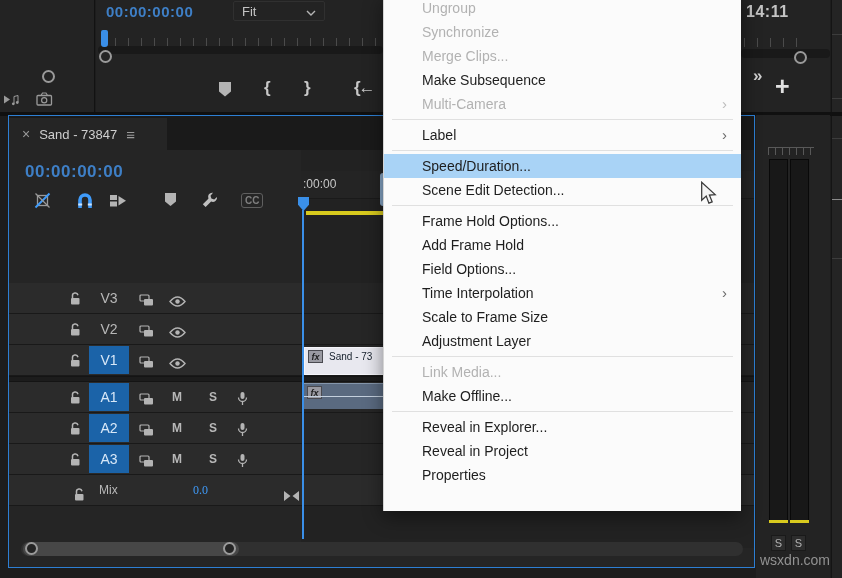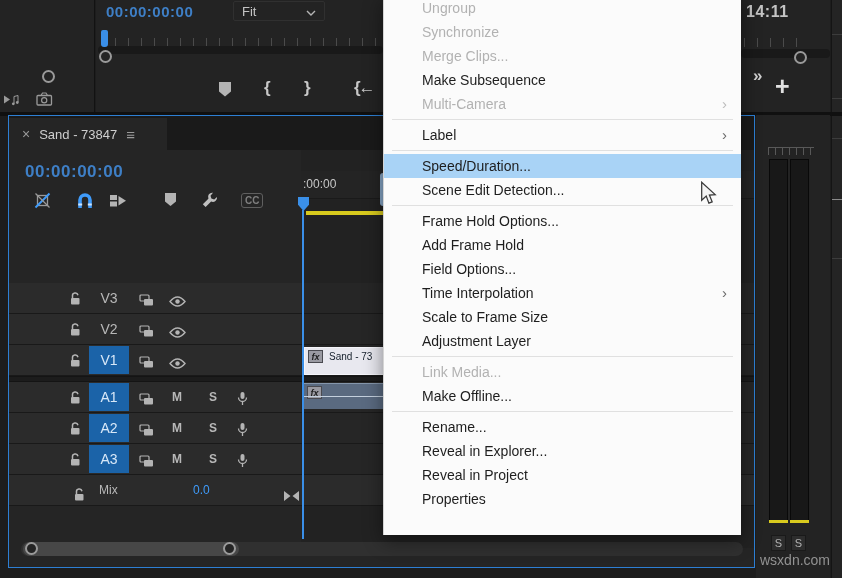--- a/index.html
+++ b/index.html
@@ -353,21 +353,21 @@
     </div>
 
     <div class="abs mixrow">
       <span class="icon-slot" style="left:64px; top:8px;">
           <svg width="13" height="15">
             <path d="M3.5 6V4.2A2.8 2.8 0 0 1 9 3.2" fill="none" stroke="#b4b4b4" stroke-width="1.5"></path>
             <rect x="2" y="6" width="8.5" height="6.5" rx="1" fill="#b4b4b4"></rect>
           </svg>
         </span>
       <span class="abs" style="left:90px; top:8px; color:#b8b8b8; font-size:12px;">Mix</span>
-      <span class="abs" style="left:184px; top:8px; color:#3f9bfa; font-size:12px;">0.0</span>
+      <span class="abs" style="left:184px; top:8px; color:#3f9bfa; font-size:12px;font-family:Liberation Serif, serif;">0.0</span>
       <span class="icon-slot" style="left:274px; top:9px;">
           <svg width="17" height="12">
             <path d="M1 1l6.5 5L1 11zM16 1L9.5 6 16 11z" fill="#b4b4b4"></path>
           </svg>
         </span>
     </div>
 
     <div class="abs clip-v">
       <span class="fxb">fx</span>
       <span class="name">Sand - 73</span>
@@ -414,21 +414,20 @@
     <div class="mi"><span>Frame Hold Options...</span></div>
     <div class="mi"><span>Add Frame Hold</span></div>
     <div class="mi"><span>Field Options...</span></div>
     <div class="mi"><span>Time Interpolation</span><span class="sub">›</span></div>
     <div class="mi"><span>Scale to Frame Size</span></div>
     <div class="mi"><span>Adjustment Layer</span></div>
     <div class="msep"></div>
     <div class="mi dis"><span>Link Media...</span></div>
     <div class="mi"><span>Make Offline...</span></div>
     <div class="msep"></div>
-    <div class="mi"><span>Rename...</span></div>
     <div class="mi"><span>Reveal in Explorer...</span></div>
     <div class="mi"><span>Reveal in Project</span></div>
     <div class="mi"><span>Properties</span></div>
   </div>
 
   <div class="abs cursor">
     <svg width="18" height="24" viewBox="0 0 12 19">
         <path d="M1 1v14.2l3.6-3.3 2.1 5.6 2.6-1-2.2-5.4 4.6-.3z" fill="#f4f4f4" stroke="#3a3a3a" stroke-width="1"></path>
       </svg>
   </div>

